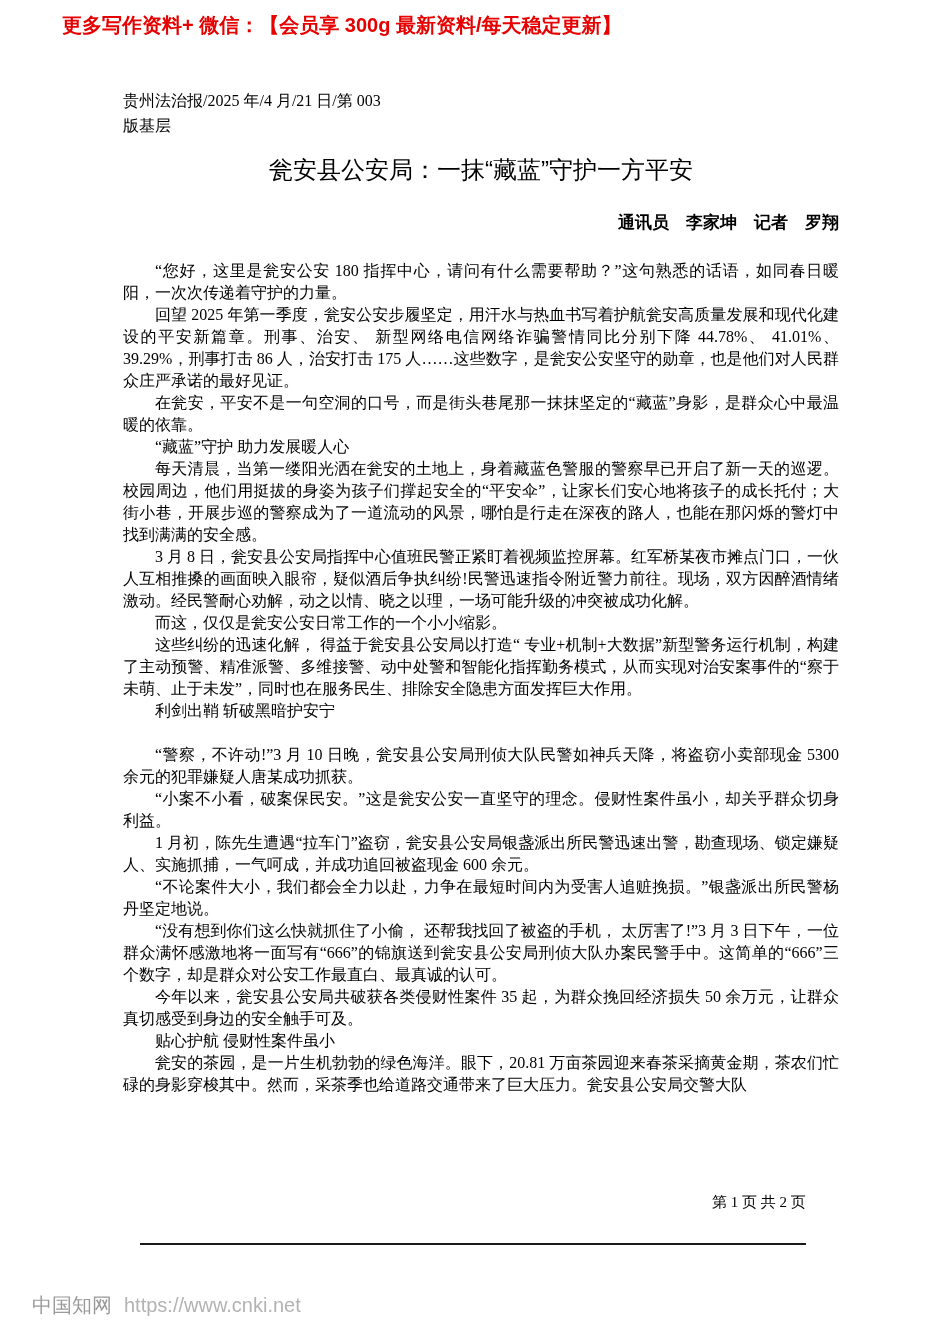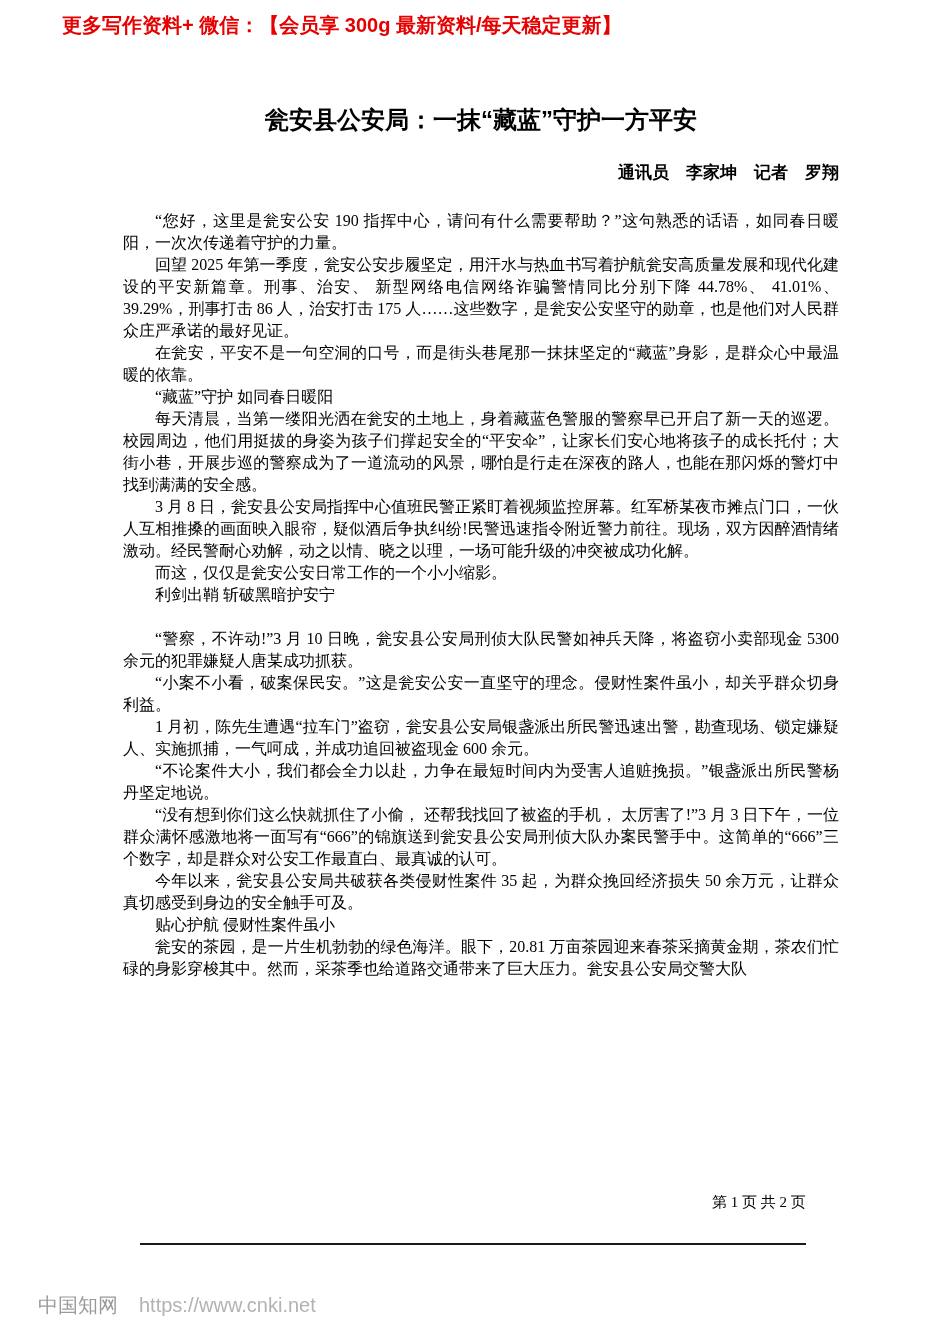--- a/index.html
+++ b/index.html
@@ -29,21 +29,21 @@
     width: 716px;
   }
   .source {
     font-size: 16px;
     line-height: 25px;
   }
   .article-title {
     margin: 16px 0 0 0;
     font-family: "Liberation Sans", "DejaVu Sans", sans-serif;
     font-size: 24px;
-    font-weight: bold;
+    font-weight: normal;
     line-height: 32px;
     text-align: center;
   }
   .byline {
     margin-top: 26px;
     font-family: "Liberation Sans", "DejaVu Sans", sans-serif;
     font-size: 17px;
     font-weight: bold;
     line-height: 22px;
     text-align: right;
@@ -75,52 +75,57 @@
   .divider {
     position: absolute;
     left: 140px;
     top: 1243px;
     width: 666px;
     height: 2px;
     background: #1a1a1a;
   }
   .watermark {
     position: absolute;
-    left: 38px;
+    left: 32px;
     top: 1292px;
     display: flex;
     align-items: baseline;
-    gap: 21px;
+    gap: 12px;
     font-family: "Liberation Sans", "DejaVu Sans", sans-serif;
     white-space: nowrap;
   }
   .watermark .site-name { font-size: 20px; color: #9a9a9a; }
   .watermark .site-url  { font-size: 20px; color: #b3b3b3; text-align: center; }
 </style>
 </head>
 <body>
 
 <div class="page">
 
   <div class="promo" style="color: rgb(230, 0, 0);">更多写作资料+ 微信：【会员享 300g 最新资料/每天稳定更新】</div>
 
   <div class="content">
+    <div class="source">
+      <div>贵州法治报/2025 年/4 月/21 日/第 003</div>
+      <div>版基层</div>
+    </div>
 
     <h1 class="article-title">瓮安县公安局：一抹“藏蓝”守护一方平安</h1>
 
     <div class="byline">通讯员　李家坤　记者　罗翔</div>
 
     <div class="body-text" id="body-text">
-        <p class="para">“您好，这里是瓮安公安 190 指挥中心，请问有什么需要帮助？”这句熟悉的话语，如同春日暖阳，一次次传递着守护的力量。</p>
+        <p class="para">“您好，这里是瓮安公安 180 指挥中心，请问有什么需要帮助？”这句熟悉的话语，如同春日暖阳，一次次传递着守护的力量。</p>
         <p class="para">回望 2025 年第一季度，瓮安公安步履坚定，用汗水与热血书写着护航瓮安高质量发展和现代化建设的平安新篇章。刑事、治安、 新型网络电信网络诈骗警情同比分别下降 44.78%、 41.01%、39.29%，刑事打击 86 人，治安打击 175 人……这些数字，是瓮安公安坚守的勋章，也是他们对人民群众庄严承诺的最好见证。</p>
         <p class="para">在瓮安，平安不是一句空洞的口号，而是街头巷尾那一抹抹坚定的“藏蓝”身影，是群众心中最温暖的依靠。</p>
-        <p class="subhead">“藏蓝”守护 如同春日暖阳</p>
+        <p class="subhead">“藏蓝”守护 助力发展暖人心</p>
         <p class="para">每天清晨，当第一缕阳光洒在瓮安的土地上，身着藏蓝色警服的警察早已开启了新一天的巡逻。校园周边，他们用挺拔的身姿为孩子们撑起安全的“平安伞”，让家长们安心地将孩子的成长托付；大街小巷，开展步巡的警察成为了一道流动的风景，哪怕是行走在深夜的路人，也能在那闪烁的警灯中找到满满的安全感。</p>
         <p class="para">3 月 8 日，瓮安县公安局指挥中心值班民警正紧盯着视频监控屏幕。红军桥某夜市摊点门口，一伙人互相推搡的画面映入眼帘，疑似酒后争执纠纷!民警迅速指令附近警力前往。现场，双方因醉酒情绪激动。经民警耐心劝解，动之以情、晓之以理，一场可能升级的冲突被成功化解。</p>
         <p class="para">而这，仅仅是瓮安公安日常工作的一个小小缩影。</p>
+        <p class="para">这些纠纷的迅速化解， 得益于瓮安县公安局以打造“ 专业+机制+大数据”新型警务运行机制，构建了主动预警、精准派警、多维接警、动中处警和智能化指挥勤务模式，从而实现对治安案事件的“察于未萌、止于未发”，同时也在服务民生、排除安全隐患方面发挥巨大作用。</p>
         <p class="subhead">利剑出鞘 斩破黑暗护安宁</p>
         <div class="spacer"></div>
         <p class="para">“警察，不许动!”3 月 10 日晚，瓮安县公安局刑侦大队民警如神兵天降，将盗窃小卖部现金 5300 余元的犯罪嫌疑人唐某成功抓获。</p>
         <p class="para">“小案不小看，破案保民安。”这是瓮安公安一直坚守的理念。侵财性案件虽小，却关乎群众切身利益。</p>
         <p class="para">1 月初，陈先生遭遇“拉车门”盗窃，瓮安县公安局银盏派出所民警迅速出警，勘查现场、锁定嫌疑人、实施抓捕，一气呵成，并成功追回被盗现金 600 余元。</p>
         <p class="para">“不论案件大小，我们都会全力以赴，力争在最短时间内为受害人追赃挽损。”银盏派出所民警杨丹坚定地说。</p>
         <p class="para">“没有想到你们这么快就抓住了小偷， 还帮我找回了被盗的手机， 太厉害了!”3 月 3 日下午，一位群众满怀感激地将一面写有“666”的锦旗送到瓮安县公安局刑侦大队办案民警手中。这简单的“666”三个数字，却是群众对公安工作最直白、最真诚的认可。</p>
         <p class="para">今年以来，瓮安县公安局共破获各类侵财性案件 35 起，为群众挽回经济损失 50 余万元，让群众真切感受到身边的安全触手可及。</p>
         <p class="subhead">贴心护航 侵财性案件虽小</p>
         <p class="para">瓮安的茶园，是一片生机勃勃的绿色海洋。眼下，20.81 万亩茶园迎来春茶采摘黄金期，茶农们忙碌的身影穿梭其中。然而，采茶季也给道路交通带来了巨大压力。瓮安县公安局交警大队</p>

